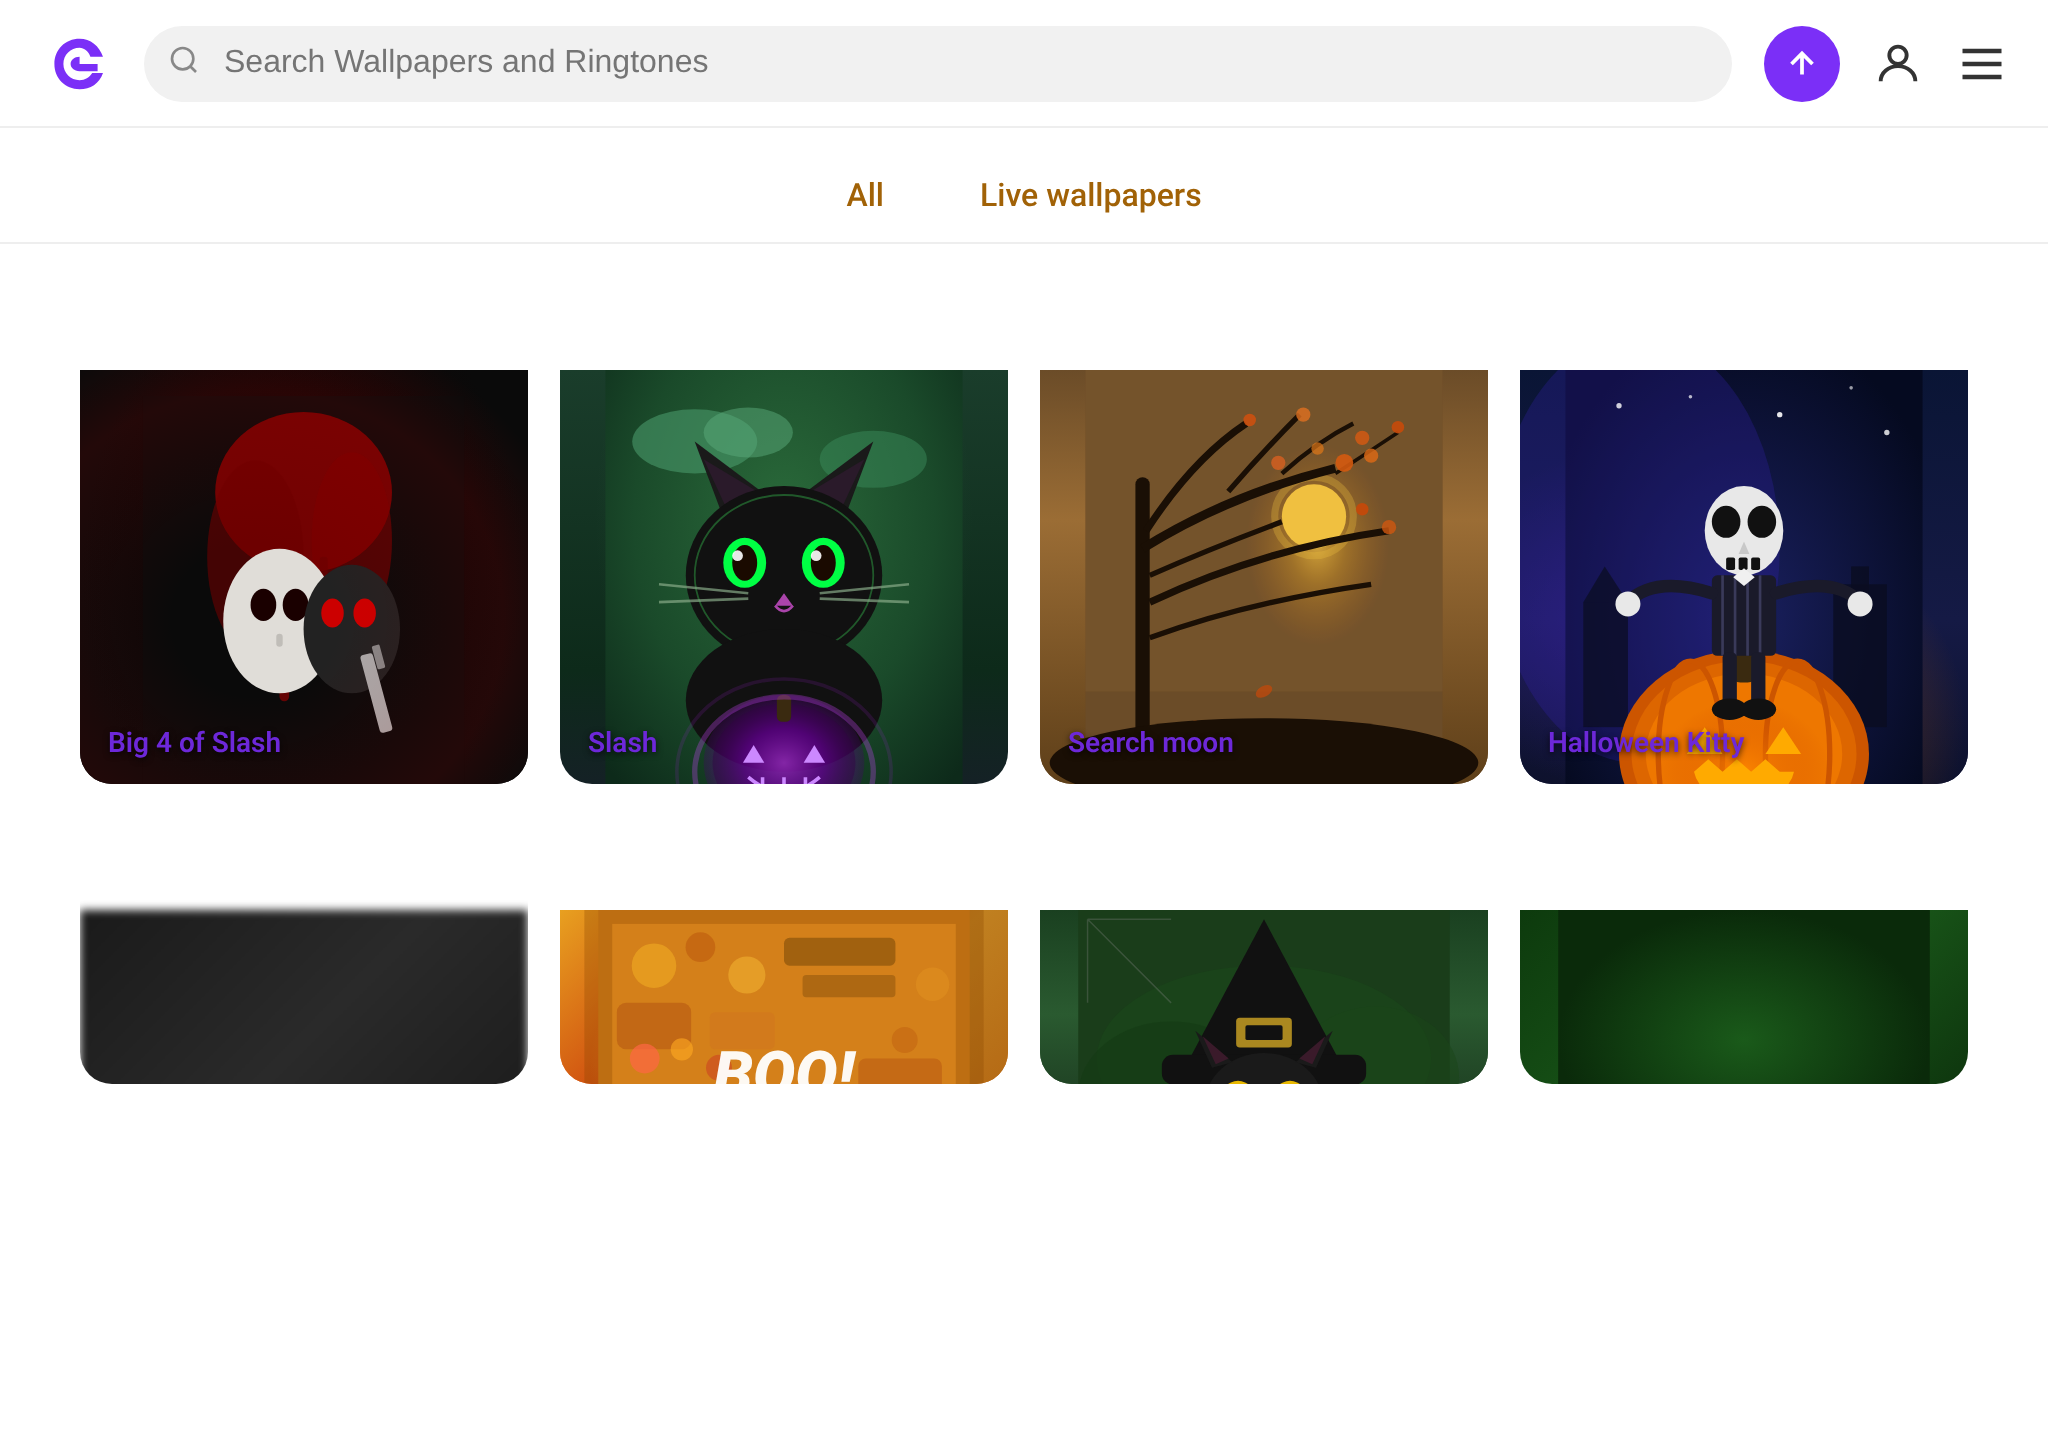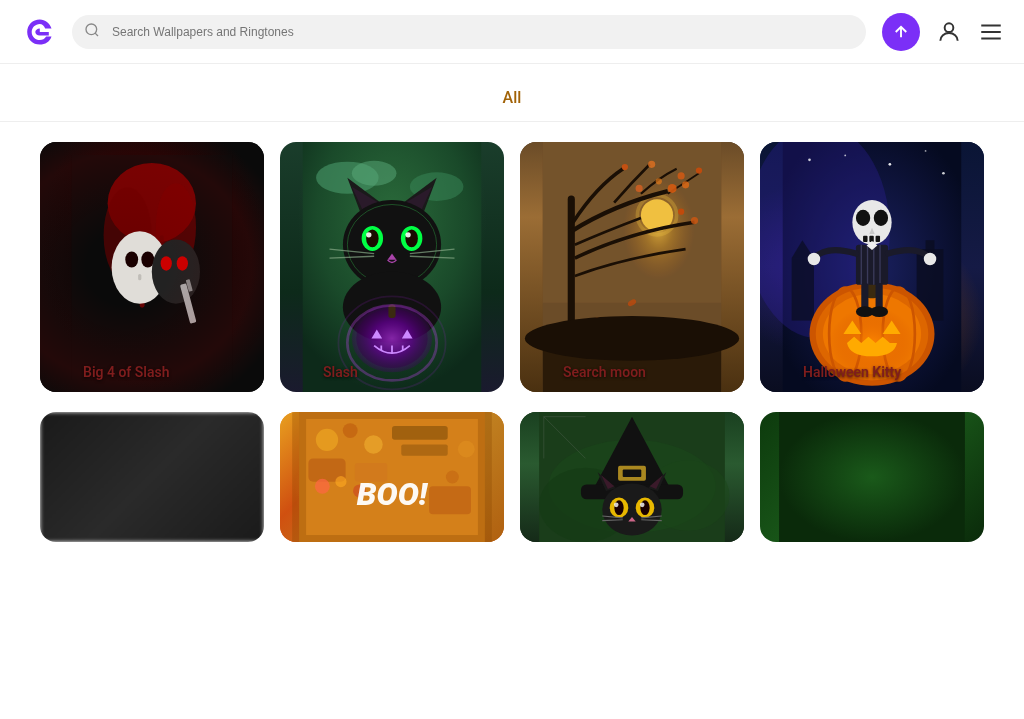--- a/index.html
+++ b/index.html
@@ -26,21 +26,21 @@
     .search-container {
       flex: 1;
       position: relative;
     }
     .search-input {
       width: 100%;
       padding: 10px 16px 10px 40px;
       border-radius: 24px;
       border: none;
       background: #f1f1f1;
-      font-size: 12px;
+      font-size: 16px;
       color: #555;
       outline: none;
     }
     .search-icon-wrap {
       position: absolute;
       left: 12px;
       top: 50%;
       transform: translateY(-50%);
       color: #888;
     }
@@ -113,30 +113,30 @@
       height: 250px;
       cursor: pointer;
     }
     .card-bg {
       width: 100%;
       height: 100%;
       display: flex;
       align-items: center;
       justify-content: center;
       position: relative;
+      margin-top: 43px;
     }
     .card-label {
       position: absolute;
       bottom: 12px;
       left: 14px;
-      color: #7f1d1d;
+      color: #6d28d9;
       font-size: 14px;
       font-weight: 600;
       text-shadow: 0 1px 3px rgba(0,0,0,0.7);
-      margin-left: 29px;
     }
 
     
     .card-1 .card-bg {
       background: #0a0a0a;
     }
     .horror-art {
       width: 100%;
       height: 100%;
       position: relative;
@@ -311,20 +311,21 @@
     <span class="menu-icon">
       <svg width="26" height="26" viewBox="0 0 24 24" fill="none" stroke="#333" stroke-width="2">
         <path d="M3 6h18M3 12h18M3 18h18"></path>
       </svg>
     </span>
   </div>
 </header>
 
 <nav class="nav-tabs">
   <a class="tab-item">All</a>
+  <a class="tab-item">Live wallpapers</a>
 </nav>
 
 <div class="grid-container">
 
   <div class="card card-1">
     <div class="card-bg">
       <div class="horror-art">
 
         <svg class="mask-svg" viewBox="0 0 200 280" fill="none">
 

